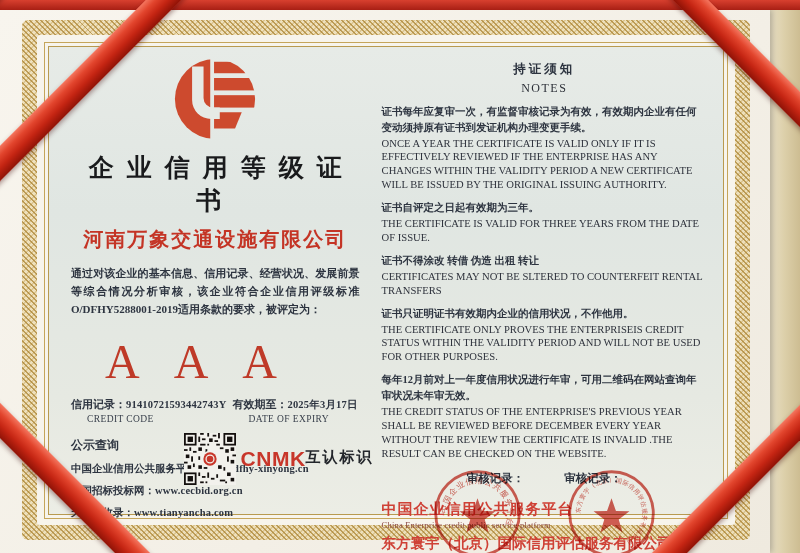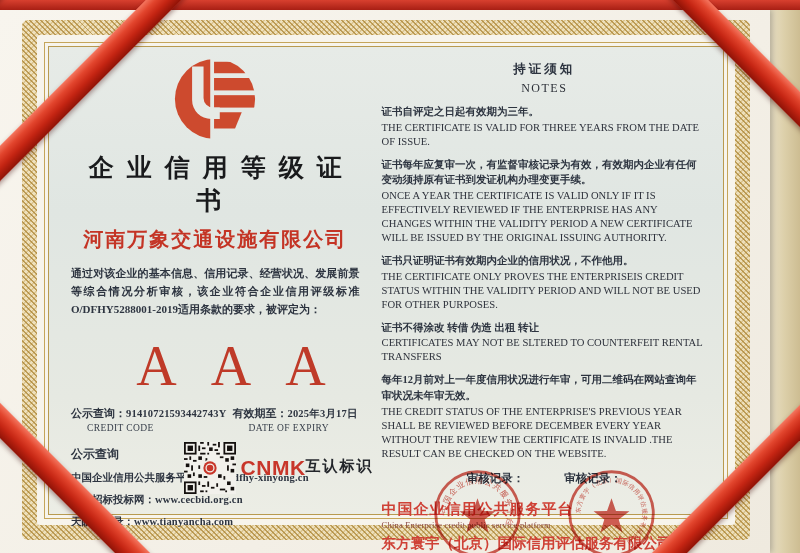--- a/index.html
+++ b/index.html
@@ -31,21 +31,21 @@
   .col-right{width:53%;padding:8px 6px 0 14px;position:relative;}
 
   .logo-wrap{text-align:center;margin-top:2px;}
   .cert-title{text-align:center;font-weight:bold;color:#191a1c;
     font-size:25px;letter-spacing:13px;text-indent:13px;margin-top:6px;
     font-family:"Liberation Sans","DejaVu Sans",sans-serif;}
   .company{text-align:center;font-weight:bold;color:#c43425;font-size:20px;
     letter-spacing:2px;margin-top:9px;}
   .intro{margin-top:12px;font-size:11px;line-height:1.62;color:#2d3440;
     font-weight:700;text-align:justify;}
-  .rating{color:#bf3a28;font-size:56px;text-align:right;letter-spacing:34px;
+  .rating{color:#bf3a28;font-size:48px;text-align:left;letter-spacing:34px;
     text-indent:34px;margin:16px 0 8px 0;font-weight:400;}
   .info-grid{display:grid;grid-template-columns:1.08fr 1fr;column-gap:6px;row-gap:13px;margin-top:6px;}
   .field .l1{font-size:11px;color:#2d3440;font-weight:700;white-space:nowrap;}
   .field .val{font-weight:600;font-size:10.5px;letter-spacing:.2px;}
   .field .sub{font-size:9.5px;color:#39404c;letter-spacing:.4px;margin-top:2px;padding-left:16px;}
   .query{margin-top:13px;position:relative;}
   .query-heading{font-size:12px;font-weight:700;color:#2d3440;}
   .query-item{font-size:10.5px;color:#2d3440;font-weight:700;margin-top:8px;white-space:nowrap;}
   .query-item .url{font-weight:600;letter-spacing:.2px;}
   .qr-block{position:absolute;right:-14px;top:-4px;display:flex;align-items:center;gap:5px;}
@@ -111,21 +111,21 @@
             </svg>
           </div>
 
           <div class="cert-title">企业信用等级证书</div>
           <div class="company">河南万象交通设施有限公司</div>
           <div class="intro">通过对该企业的基本信息、信用记录、经营状况、发展前景等综合情况分析审核，该企业符合企业信用评级标准O/DFHY5288001-2019适用条款的要求，被评定为：</div>
           <div class="rating">AAA</div>
 
           <div class="info-grid">
             <div class="field">
-              <div class="l1"><span>公示查询：</span><span class="val">91410721593442743Y</span></div>
+              <div class="l1"><span>信用记录：</span><span class="val">91410721593442743Y</span></div>
               <div class="sub">CREDIT CODE</div>
             </div>
             <div class="field">
               <div class="l1"><span>有效期至：</span><span class="val">2025年3月17日</span></div>
               <div class="sub">DATE OF EXPIRY</div>
             </div>
           </div>
 
           <div class="query">
             <div class="query-heading">公示查询</div>
@@ -206,34 +206,34 @@
               </div>
             </div>
           </div>
         </div>
 
         <div class="col-right">
           <div class="notes-heading-cn">持证须知</div>
           <div class="notes-heading-en">NOTES</div>
 
           <div class="pg">
+            <div class="cn">证书每年应复审一次，有监督审核记录为有效，有效期内企业有任何变动须持原有证书到发证机构办理变更手续。</div>
+            <div class="en">ONCE A YEAR THE CERTIFICATE IS VALID ONLY IF IT IS EFFECTIVELY REVIEWED IF THE ENTERPRISE HAS ANY CHANGES WITHIN THE VALIDITY PERIOD A NEW CERTIFICATE WILL BE ISSUED BY THE ORIGINAL ISSUING AUTHORITY.</div>
+          </div>
+          <div class="pg">
             <div class="cn">证书自评定之日起有效期为三年。</div>
             <div class="en">THE CERTIFICATE IS VALID FOR THREE YEARS FROM THE DATE OF ISSUE.</div>
           </div>
           <div class="pg">
-            <div class="cn">证书每年应复审一次，有监督审核记录为有效，有效期内企业有任何变动须持原有证书到发证机构办理变更手续。</div>
-            <div class="en">ONCE A YEAR THE CERTIFICATE IS VALID ONLY IF IT IS EFFECTIVELY REVIEWED IF THE ENTERPRISE HAS ANY CHANGES WITHIN THE VALIDITY PERIOD A NEW CERTIFICATE WILL BE ISSUED BY THE ORIGINAL ISSUING AUTHORITY.</div>
+            <div class="cn">证书不得涂改 转借 伪造 出租 转让</div>
+            <div class="en">CERTIFICATES MAY NOT BE SLTERED TO COUNTERFEIT RENTAL TRANSFERS</div>
           </div>
           <div class="pg">
             <div class="cn">证书只证明证书有效期内企业的信用状况，不作他用。</div>
             <div class="en">THE CERTIFICATE ONLY PROVES THE ENTERPRISEIS CREDIT STATUS WITHIN THE VALIDITY PERIOD AND WILL NOT BE USED FOR OTHER PURPOSES.</div>
-          </div>
-          <div class="pg">
-            <div class="cn">证书不得涂改 转借 伪造 出租 转让</div>
-            <div class="en">CERTIFICATES MAY NOT BE SLTERED TO COUNTERFEIT RENTAL TRANSFERS</div>
           </div>
           <div class="pg">
             <div class="cn">每年12月前对上一年度信用状况进行年审，可用二维码在网站查询年审状况未年审无效。</div>
             <div class="en">THE CREDIT STATUS OF THE ENTERPRISE'S PREVIOUS YEAR SHALL BE REVIEWED BEFORE DECEMBER EVERY YEAR WITHOUT THE REVIEW THE CERTIFICATE IS INVALID .THE RESULT CAN BE CHECKED ON THE WEBSITE.</div>
           </div>
 
           <div class="review-row">
             <span>审核记录：</span>
             <span>审核记录：</span>
           </div>

